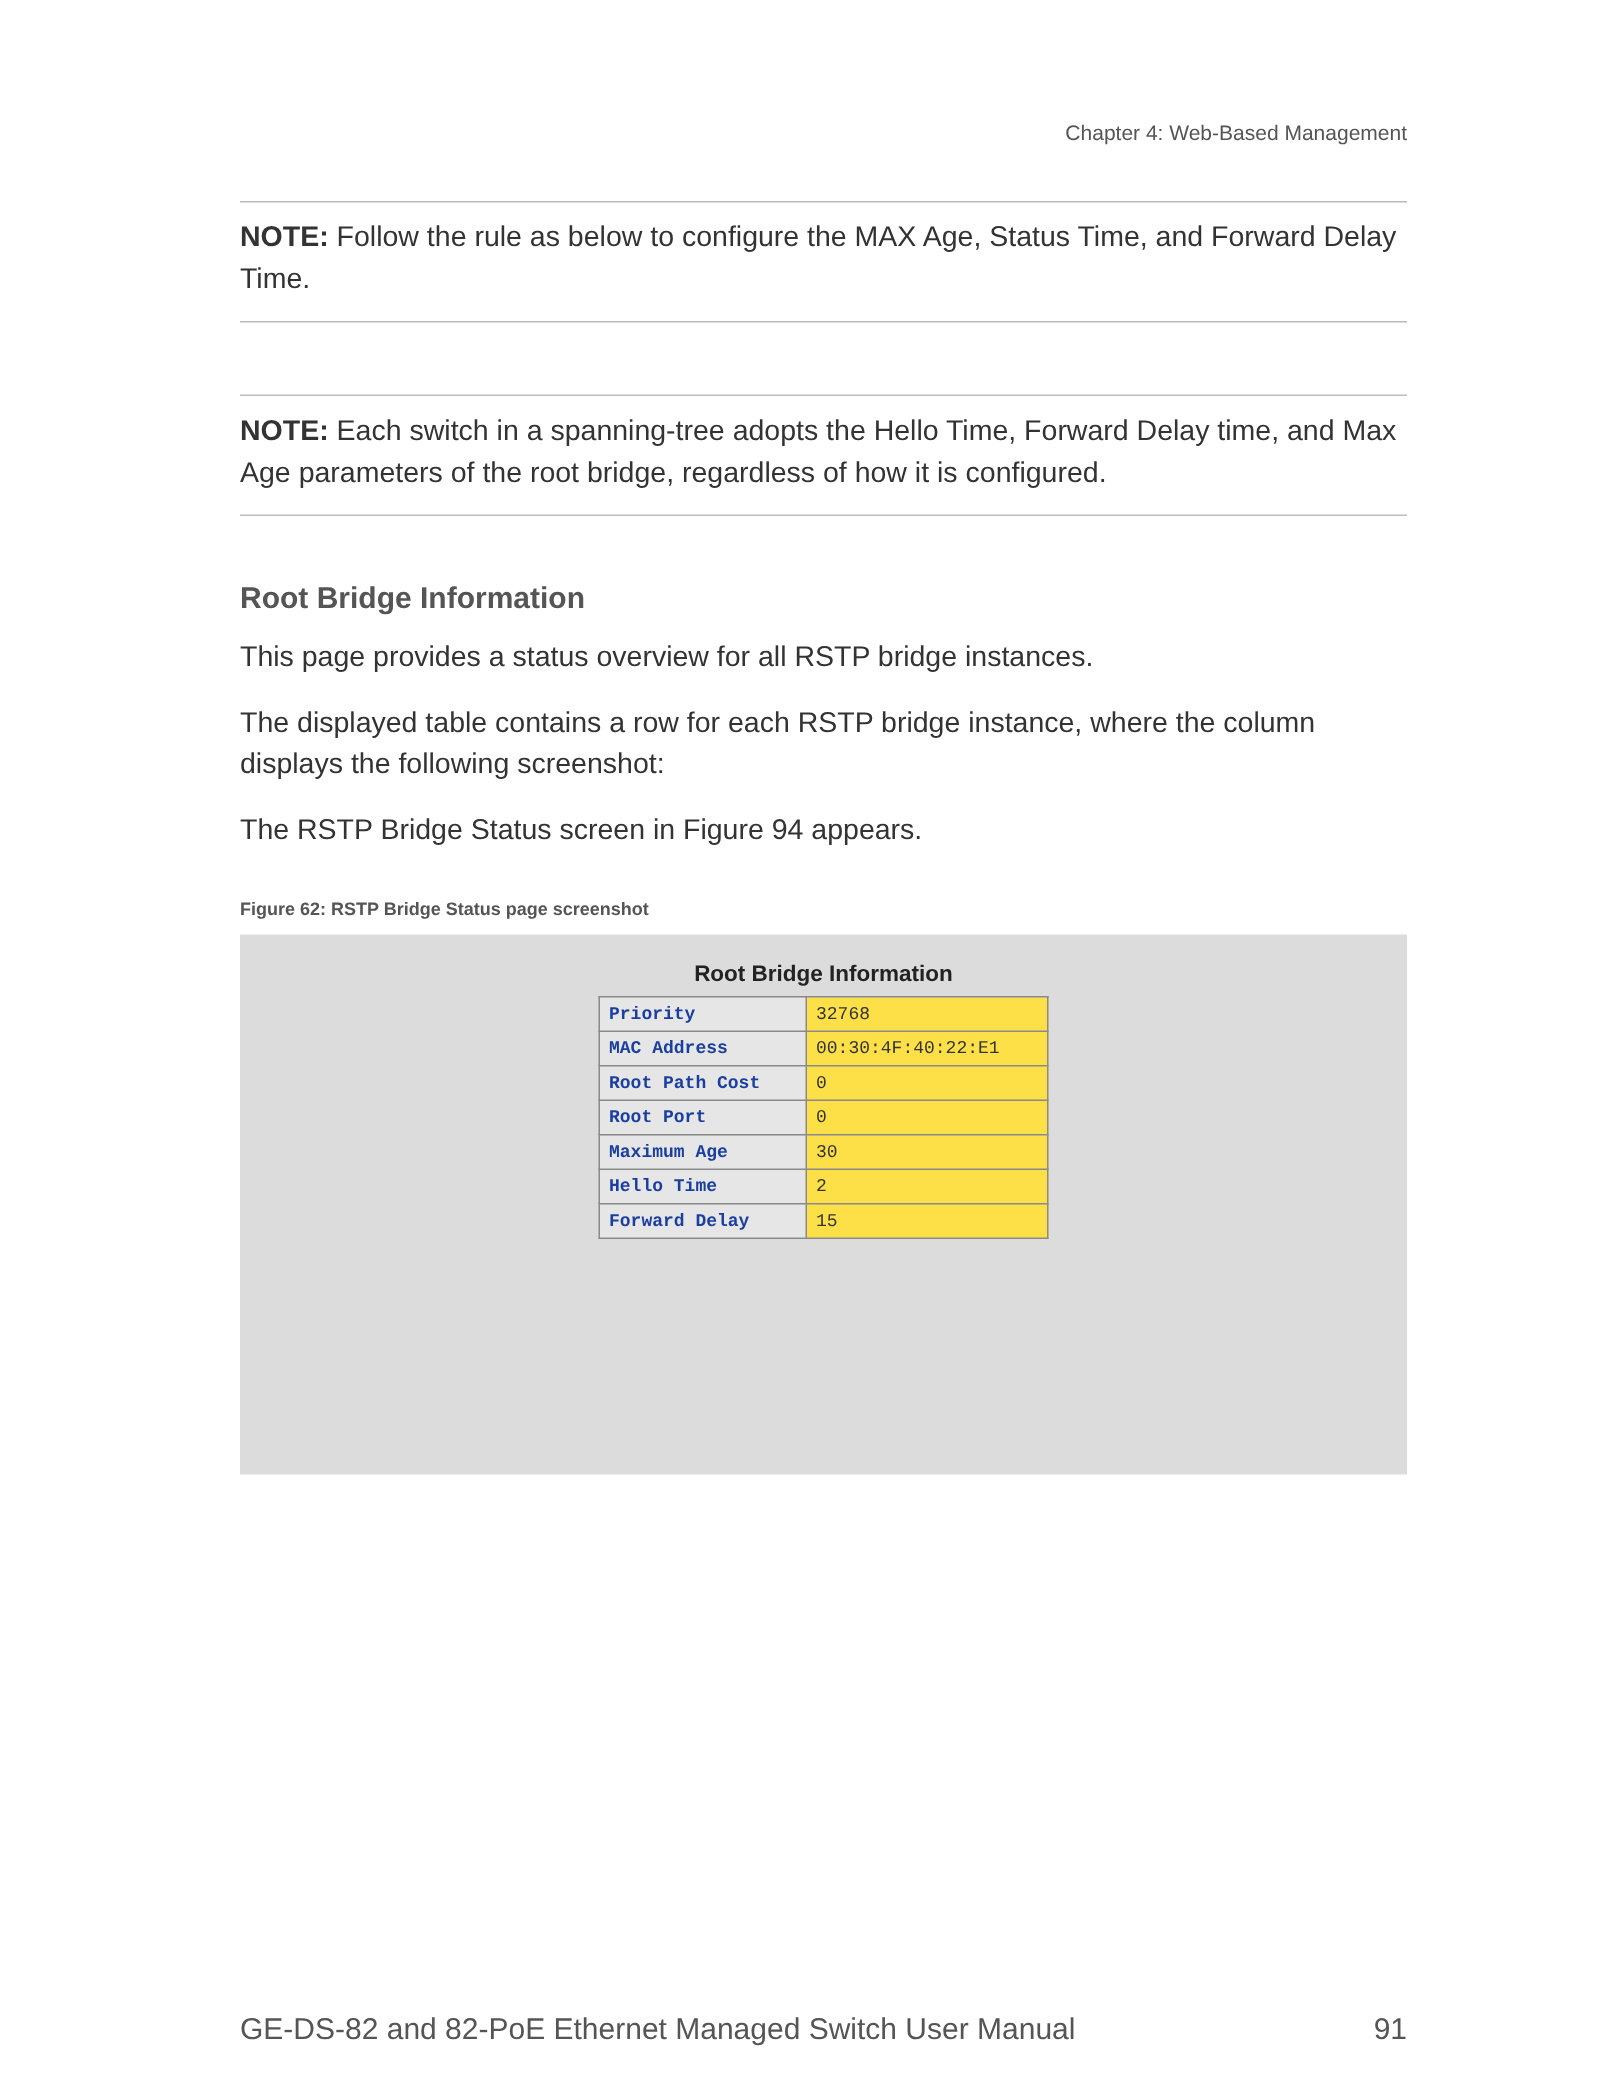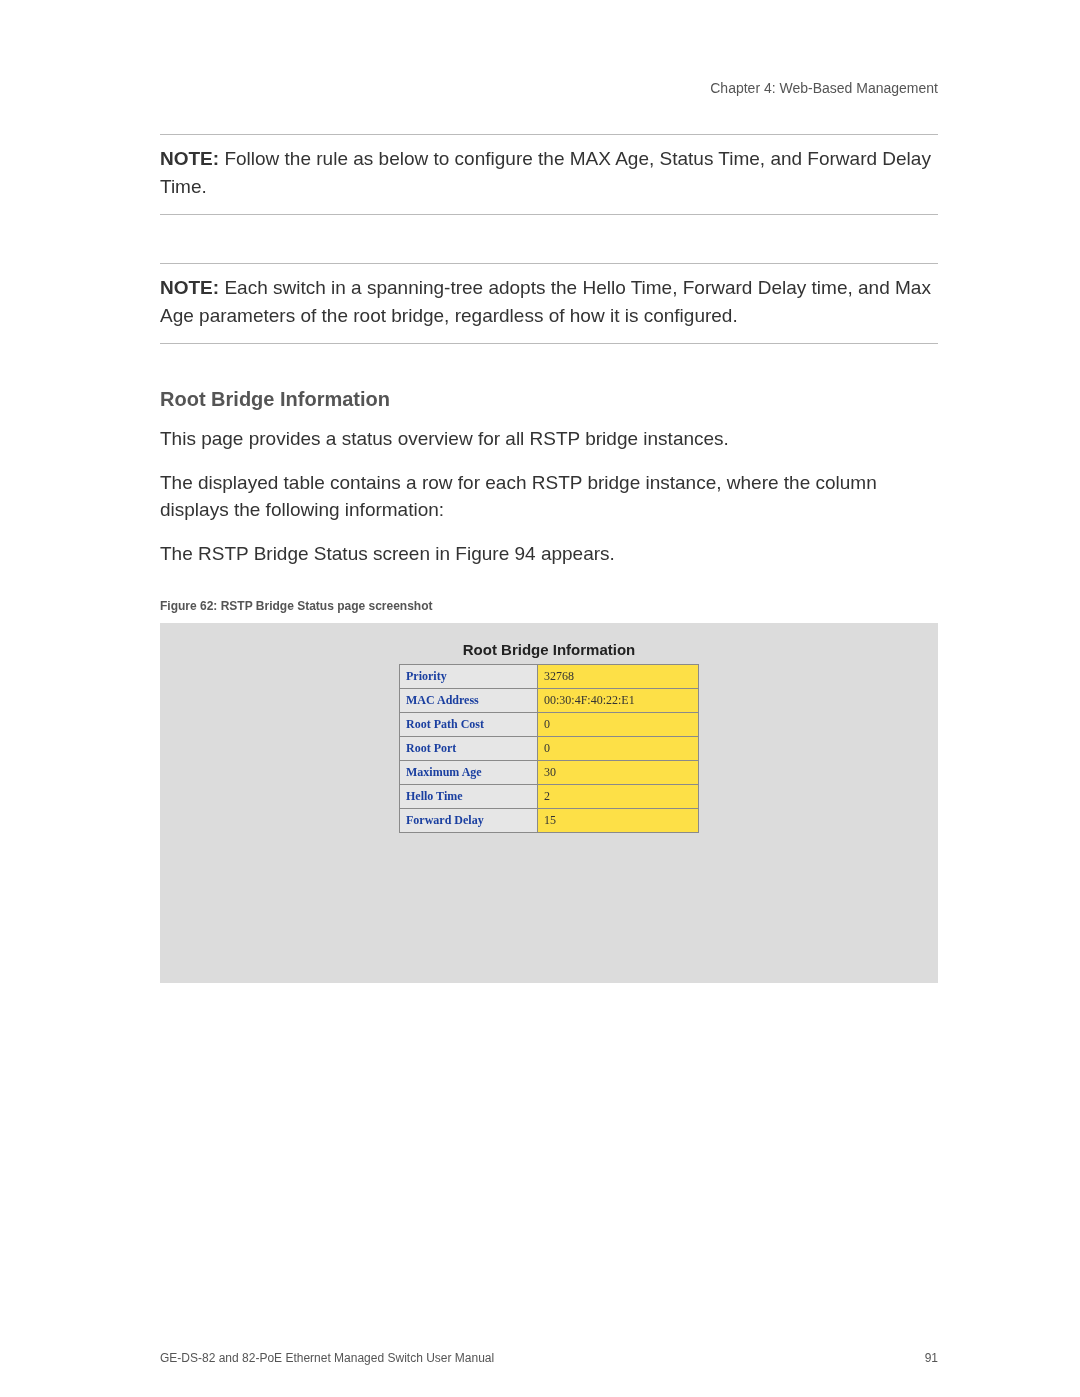--- a/index.html
+++ b/index.html
@@ -73,21 +73,21 @@
     font-family: Verdana, Geneva, sans-serif;
     font-size: 15px;
     font-weight: 700;
     color: #222;
     margin-bottom: 6px;
   }
   .bridge-table {
     margin: 0 auto;
     border-collapse: collapse;
     width: 300px;
-    font-family: Liberation Serif, serif;
+    font-family: Liberation Mono, monospace;
     font-size: 12px;
   }
   .bridge-table td {
     border: 1px solid #8a8a8a;
     padding: 4px 6px;
     background: #fde047;
     color: #333;
   }
   .bridge-table td.label {
     width: 125px;
@@ -95,21 +95,21 @@
     color: #1a3fa0;
     background: #e6e6e6;
   }
   .footer {
     position: absolute;
     left: 160px;
     right: 90px;
     bottom: 54px;
     display: flex;
     justify-content: space-between;
-    font-size: 12px;
+    font-size: 20px;
     color: #555;
     gap: 47px;
   }
 </style>
 </head>
 <body>
 
 <div class="page">
 
   <div class="chapter-header">Chapter 4: Web-Based Management</div>
@@ -121,21 +121,21 @@
     </div>
   </div>
 
   <div class="note-block" style="margin-bottom:0">
     <span class="note-label">NOTE:</span>
     <span>Each switch in a spanning-tree adopts the Hello Time, Forward Delay time, and Max Age parameters of the root bridge, regardless of how it is configured.</span>
   </div>
 
   <div class="section-title">Root Bridge Information</div>
   <p class="body-text">This page provides a status overview for all RSTP bridge instances.</p>
-  <p class="body-text">The displayed table contains a row for each RSTP bridge instance, where the column displays the following information:</p>
+  <p class="body-text">The displayed table contains a row for each RSTP bridge instance, where the column displays the following screenshot:</p>
   <p class="body-text">The RSTP Bridge Status screen in Figure 94 appears.</p>
 
   <div class="figure-caption">Figure 62: RSTP Bridge Status page screenshot</div>
 
   <div class="screenshot-box">
     <div class="bridge-title">Root Bridge Information</div>
     <table class="bridge-table">
       <tbody>
         <tr>
           <td class="label">Priority</td>

